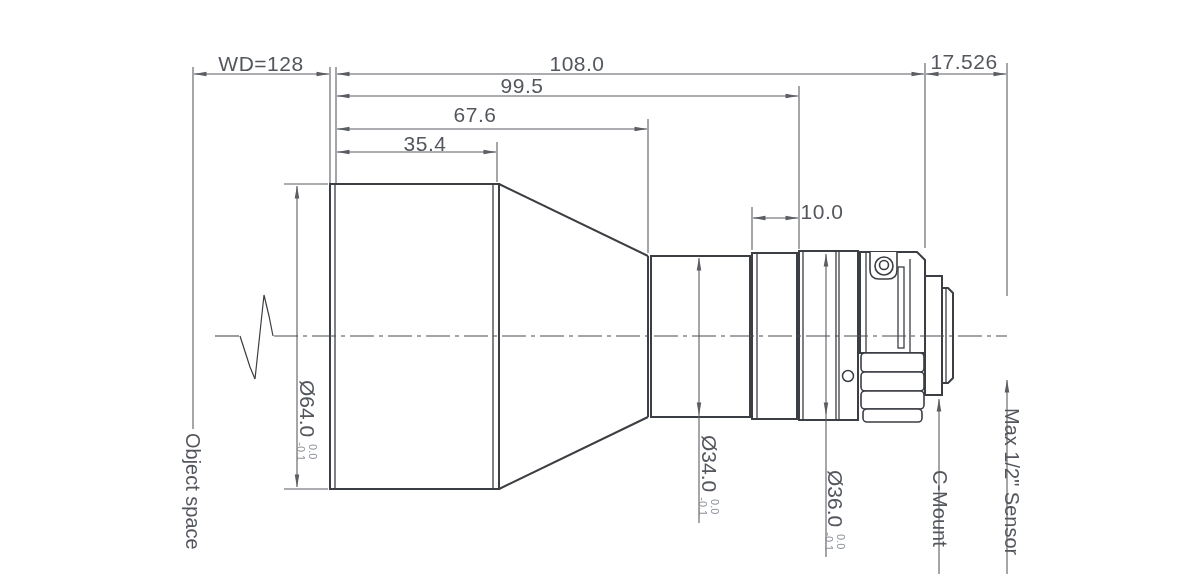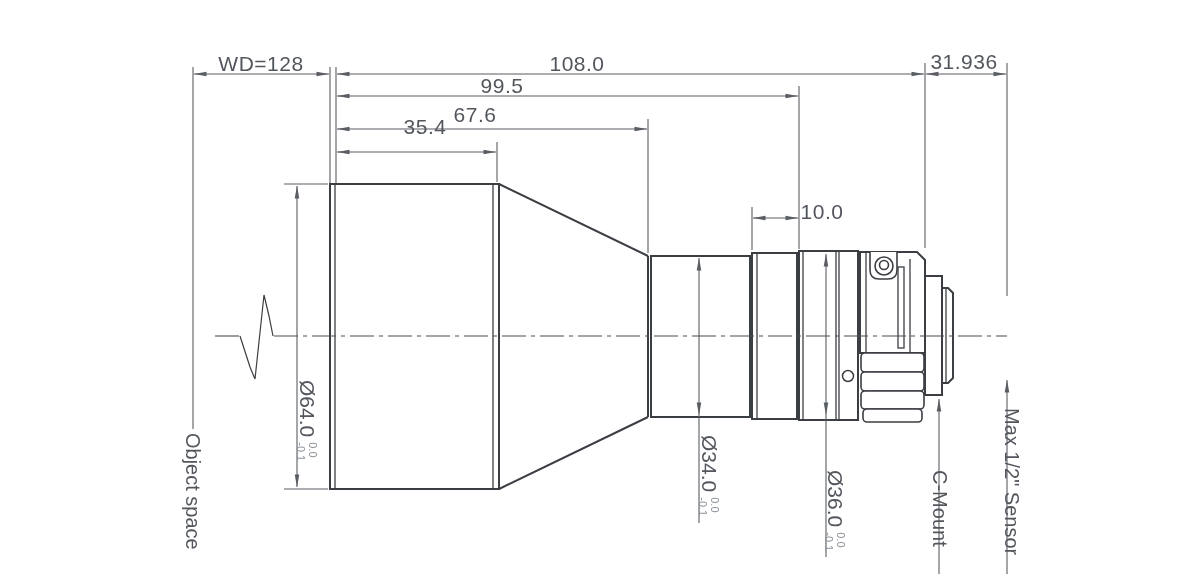--- a/index.html
+++ b/index.html
@@ -2,20 +2,21 @@
 <html><head>
 <meta charset="utf-8">
 <style>
   html,body{margin:0;padding:0;background:#fff;}
   .stage{
     position:relative;
     width:1068px;height:580px;
     background:#fff;
     overflow:hidden;
     font-family:"Liberation Sans", sans-serif;
+    text-align:center;
   }
   .stage svg{position:absolute;left:0;top:0;}
   .hlabel{
     position:absolute;
     transform:translateX(-50%);
     font-size:21px;line-height:22px;
     letter-spacing:0.5px;
     color:#53575d;
     white-space:nowrap;
   }
@@ -133,24 +134,24 @@
 
     <g stroke="#4a4d52" stroke-width="1.1" fill="none">
       <line x1="215" y1="336" x2="240" y2="336" stroke-dasharray="24 5 4 5"></line>
       <line x1="274" y1="336" x2="1007" y2="336" stroke-dasharray="24 5 4 5"></line>
       <polyline points="240,336 250,367 255,379 264,295 269,316 273,336" stroke="#3b3e43" stroke-width="1.2"></polyline>
     </g>
   </svg>
 
   <div class="hlabel" style="left:261px;top:53px">WD=128</div>
   <div class="hlabel" style="left:577px;top:53px">108.0</div>
-  <div class="hlabel" style="left:964px;top:51px">31.936</div>
-  <div class="hlabel" style="left:502px;top:75px">99.5</div>
+  <div class="hlabel" style="left:964px;top:51px">17.526</div>
+  <div class="hlabel" style="left:522px;top:75px">99.5</div>
   <div class="hlabel" style="left:475px;top:104px">67.6</div>
-  <div class="hlabel" style="left:425px;top:116px">35.4</div>
+  <div class="hlabel" style="left:425px;top:133px">35.4</div>
   <div class="hlabel" style="left:822px;top:201px">10.0</div>
 
   <div class="vlabel" style="left:319px;top:380px">
     <span>Ø64.0</span>
     <span class="tol">
       <span>0.0</span>
       <span>-0.1</span>
     </span>
   </div>
 

